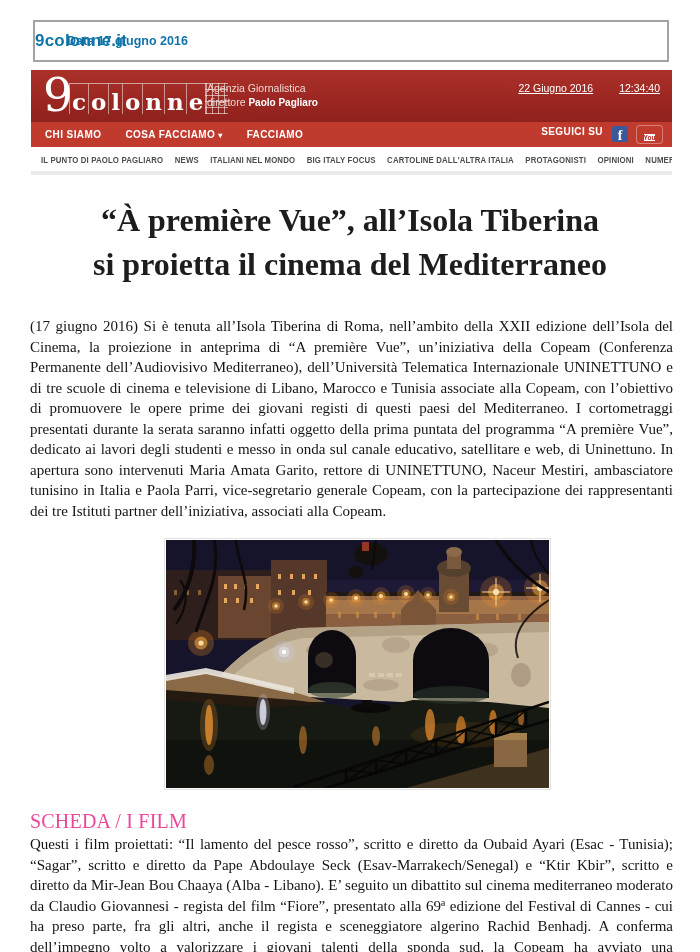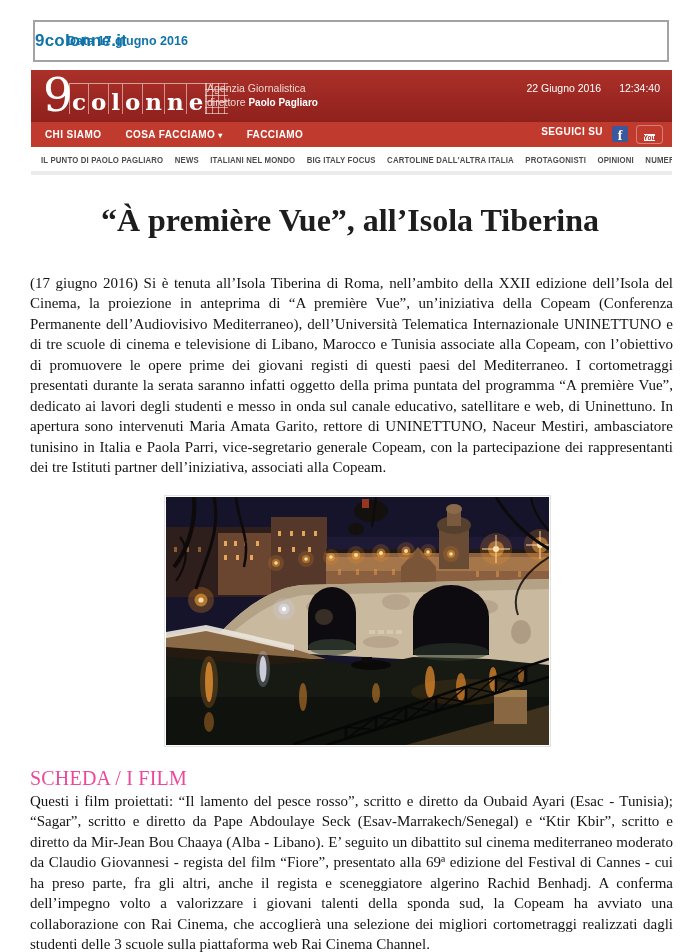--- a/index.html
+++ b/index.html
@@ -43,22 +43,22 @@
     background:
       repeating-linear-gradient(90deg, rgba(255,255,255,.55) 0 1px, transparent 1px 6px),
       repeating-linear-gradient(0deg, rgba(255,255,255,.55) 0 1px, transparent 1px 6px);
   }
   .tagline {
     position:absolute; left:176px; top:12px;
     font-family:"Liberation Sans", sans-serif; font-size:10.5px; color:#f0d6d2; line-height:1.3;
   }
   .tagline .director-name { color:#ffffff; font-weight:700; font-size:10px; }
   .masthead-datetime {
-    position:absolute; right:12px; top:12px; display:flex; gap:18px;
-    font-family:"Liberation Sans", sans-serif; font-size:10.5px; color:#ffffff;
+    position:absolute; right:12px; top:12px; display:flex; gap:26px;
+    font-family:"Liberation Sans", sans-serif; font-size:10.5px; color:#ffffff;text-decoration:underline;
   }
 
   
   .navbar {
     margin:0 28px 0 31px; height:25px; background:#c13a2e;
     display:flex; align-items:center; font-family:"Liberation Sans", sans-serif;
   }
   .nav-left { display:flex; gap:24px; margin-left:14px; }
   .nav-item { color:#fff; font-size:10px; font-weight:700; letter-spacing:.4px; cursor:pointer; white-space:nowrap; }
   .nav-arrow { font-size:8px; margin-left:3px; }
@@ -164,20 +164,21 @@
     <span>PROTAGONISTI</span>
     <span>OPINIONI</span>
     <span>NUMERI</span>
 
   </div>
 </div>
 <div class="subnav-divider"></div>
 
 <h1 class="article-title">
   <div>“À première Vue”, all’Isola Tiberina</div>
+  <div>si proietta il cinema del Mediterraneo</div>
 </h1>
 
 <p class="para">(17 giugno 2016) Si è tenuta all’Isola Tiberina di Roma, nell’ambito della XXII edizione dell’Isola del Cinema, la proiezione in anteprima di “A première Vue”, un’iniziativa della Copeam (Conferenza Permanente dell’Audiovisivo Mediterraneo), dell’Università Telematica Internazionale UNINETTUNO e di tre scuole di cinema e televisione di Libano, Marocco e Tunisia associate alla Copeam, con l’obiettivo di promuovere le opere prime dei giovani registi di questi paesi del Mediterraneo. I cortometraggi presentati durante la serata saranno infatti oggetto della prima puntata del programma “A première Vue”, dedicato ai lavori degli studenti e messo in onda sul canale educativo, satellitare e web, di Uninettuno. In apertura sono intervenuti Maria Amata Garito, rettore di UNINETTUNO, Naceur Mestiri, ambasciatore tunisino in Italia e Paola Parri, vice-segretario generale Copeam, con la partecipazione dei rappresentanti dei tre Istituti partner dell’iniziativa, associati alla Copeam.</p>
 
 <div class="photo-frame">
   <svg width="383" height="248" viewBox="0 0 383 248" xmlns="http://www.w3.org/2000/svg">
 
     <g>
       <rect x="0" y="0" width="383" height="248" fill="#15142a"></rect>
       <rect x="0" y="40" width="383" height="60" fill="#2a2144" opacity=".45"></rect>

